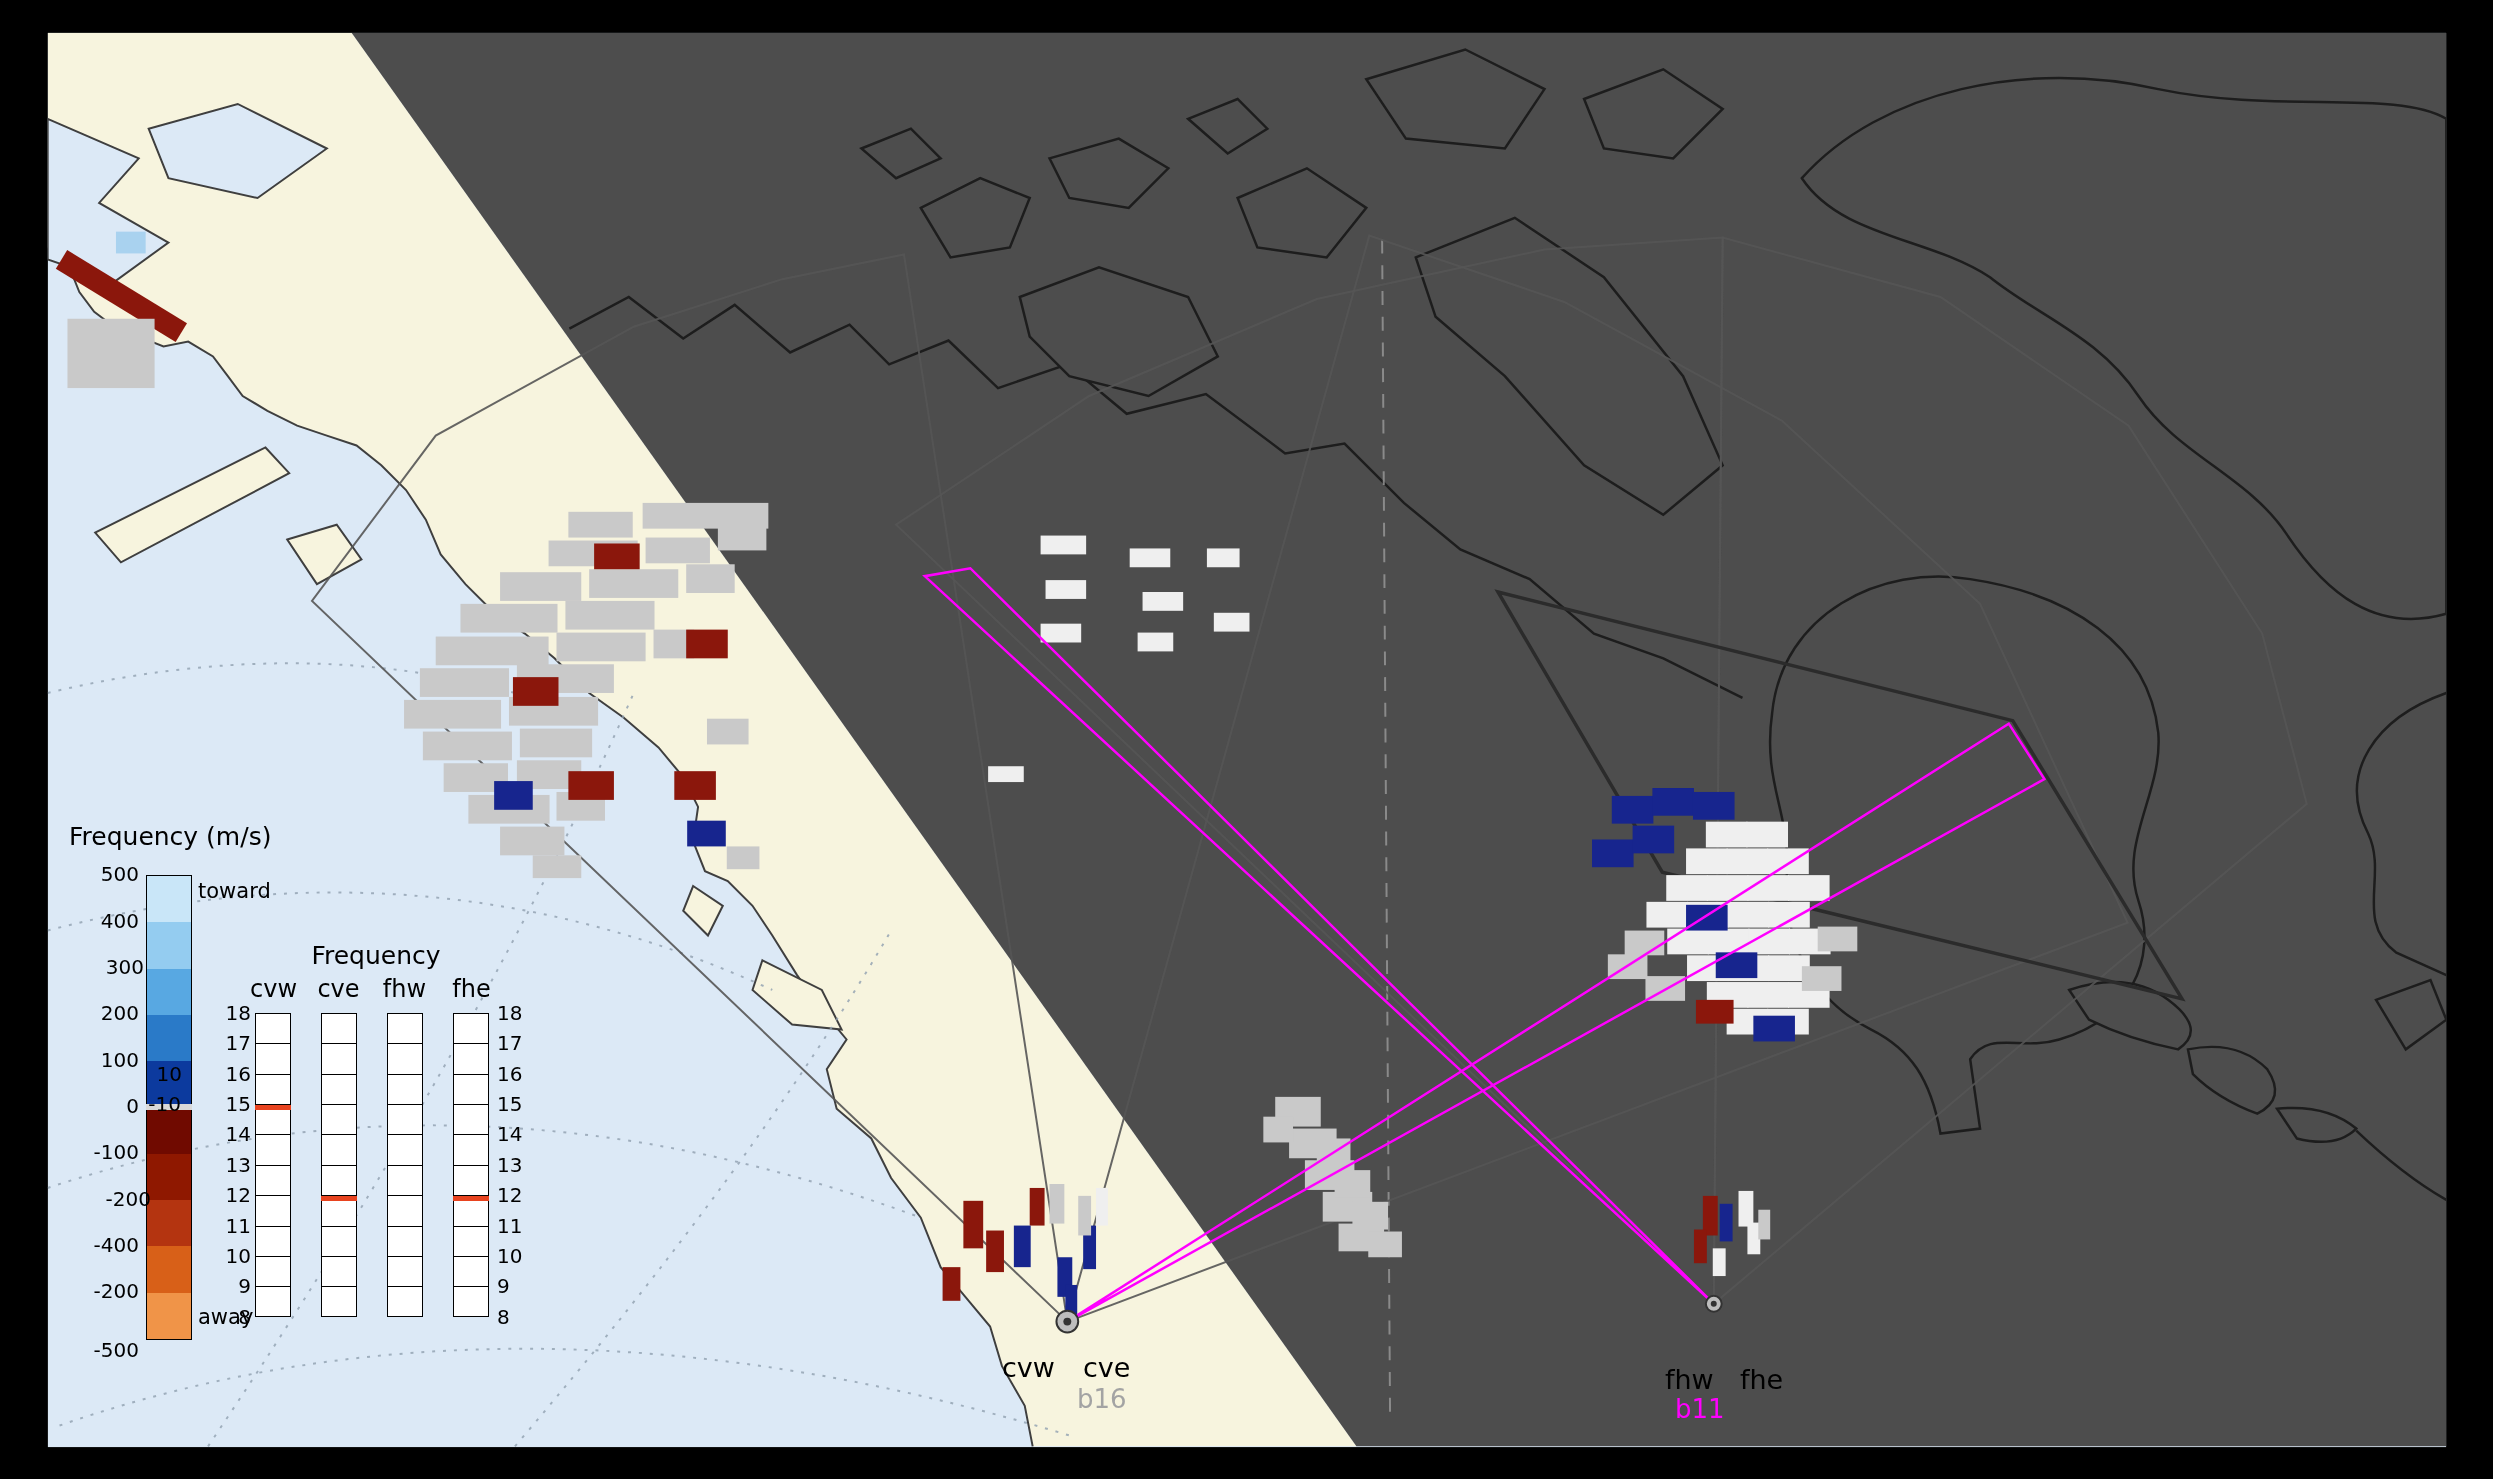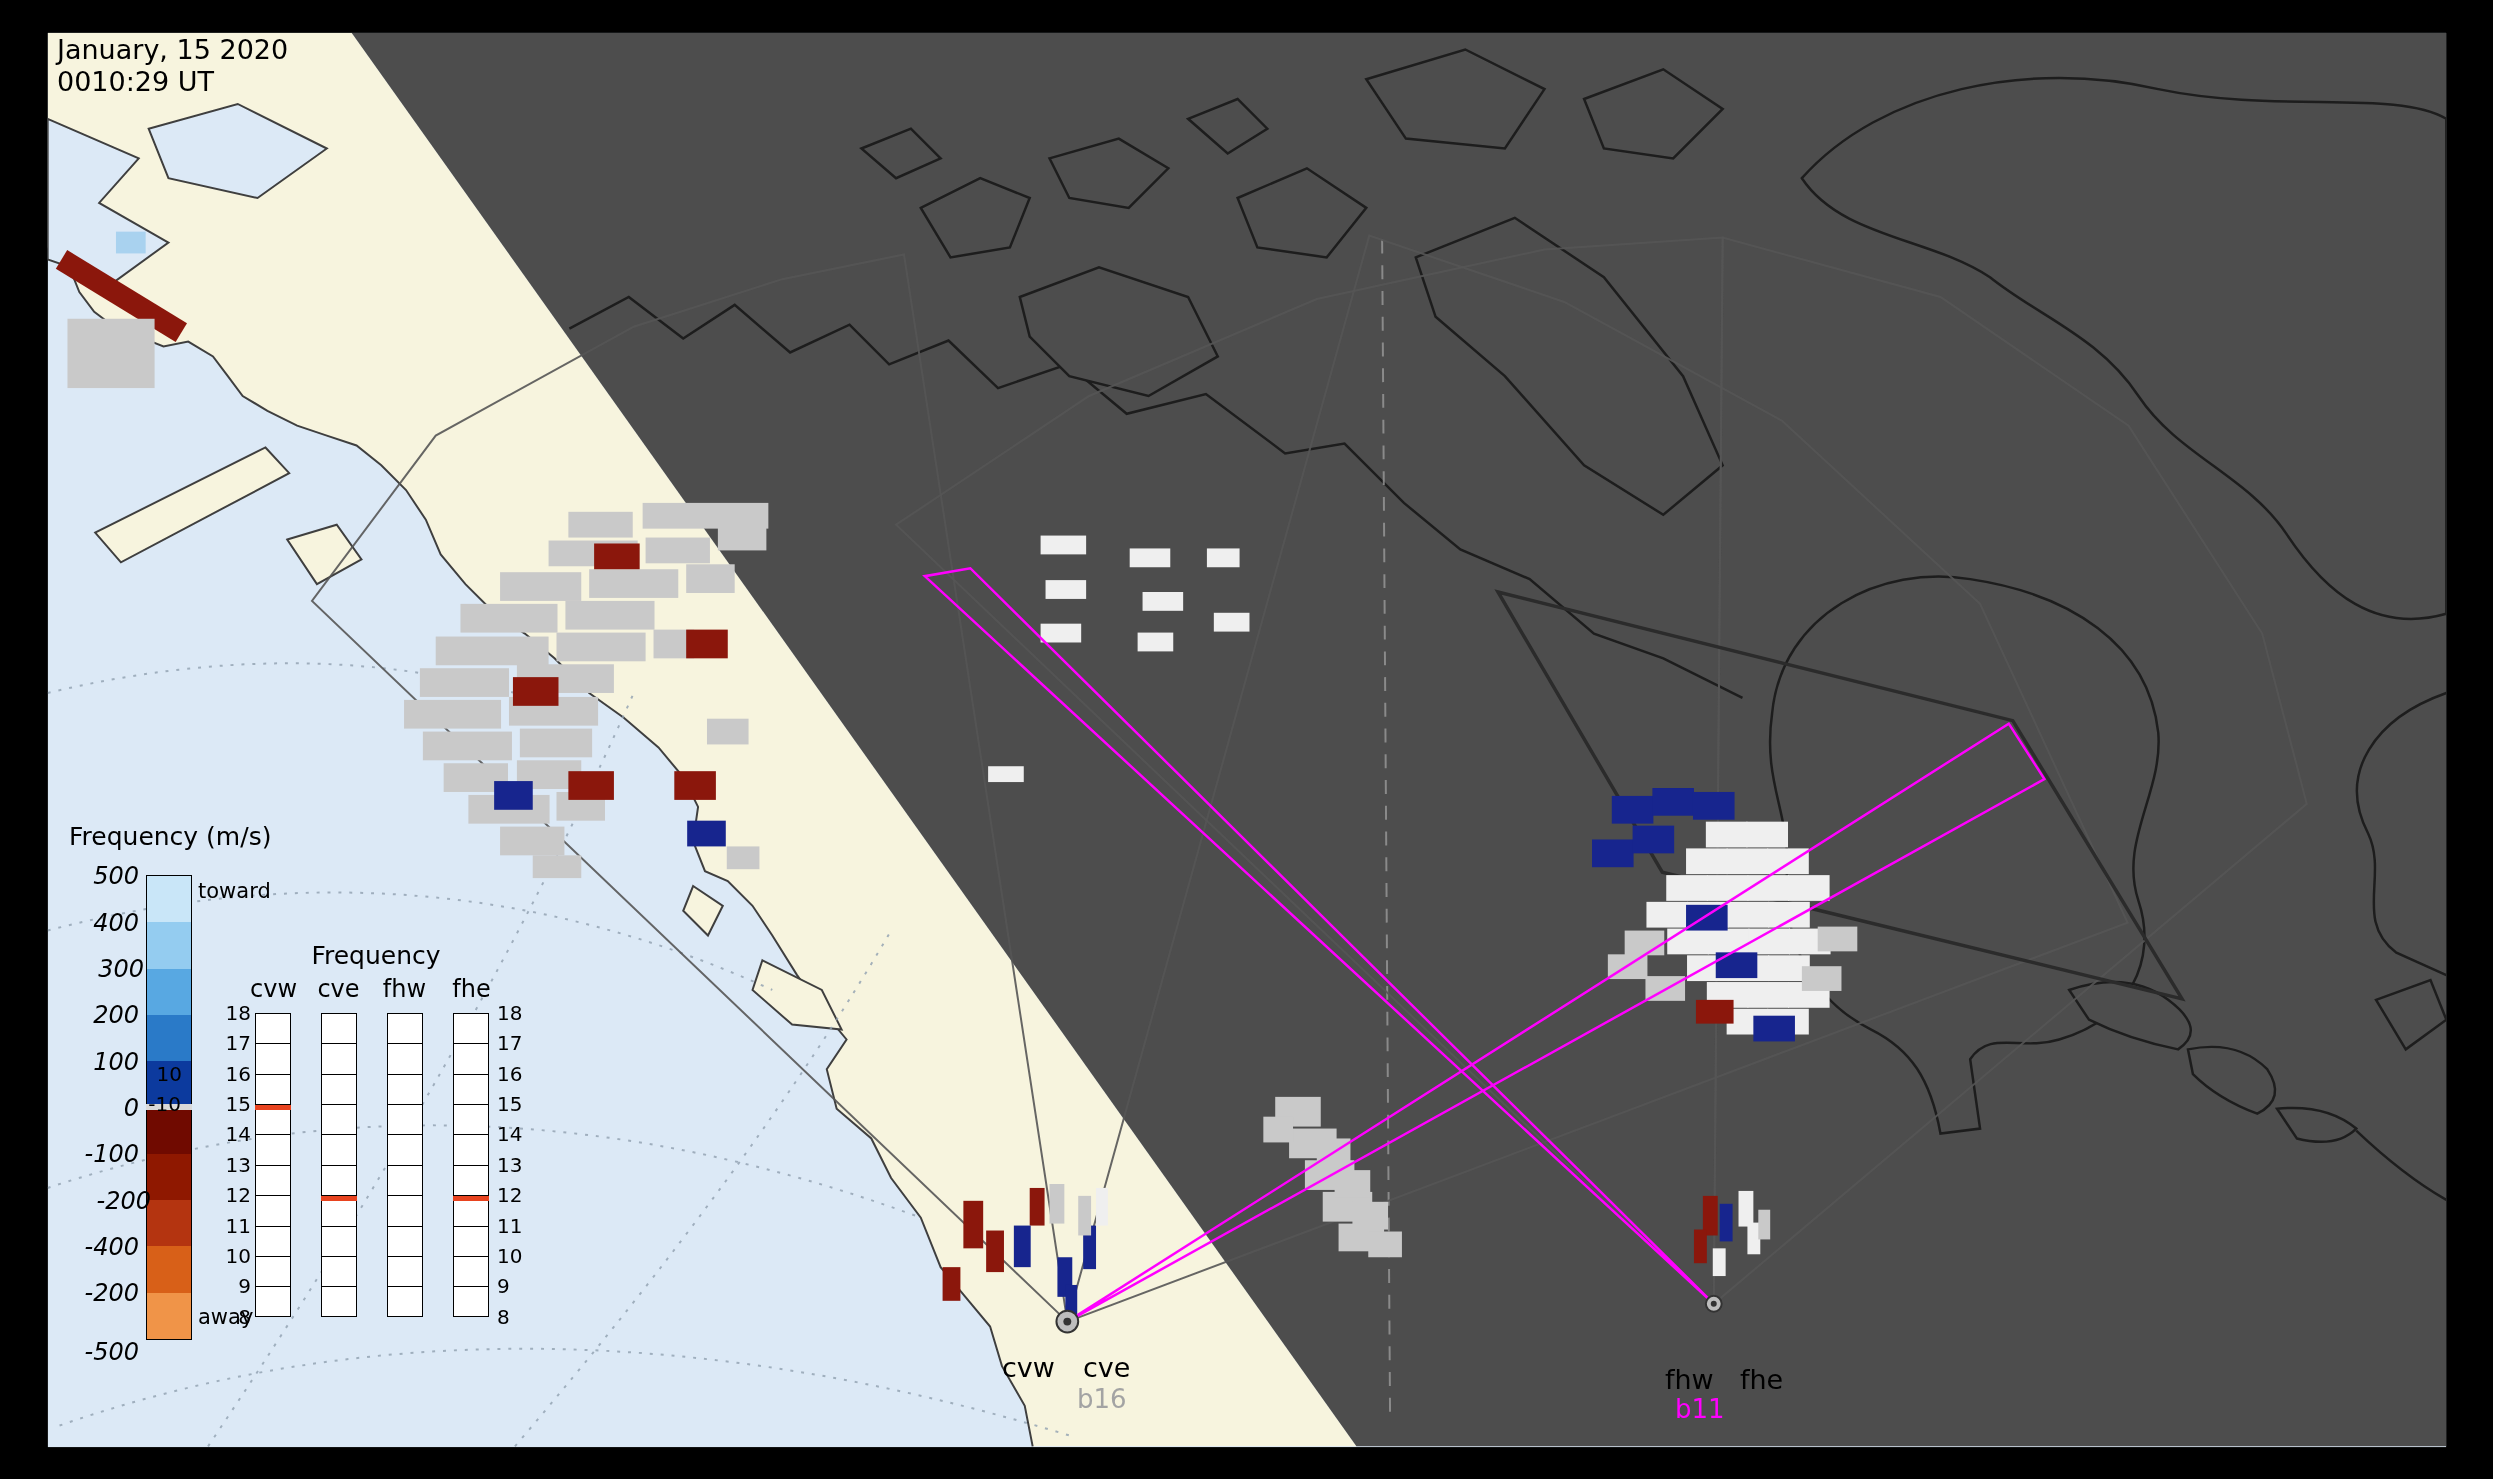--- a/index.html
+++ b/index.html
@@ -9,21 +9,21 @@
   #ui{position:absolute;left:0;top:0;width:2494px;height:1479px;}
   .abs{position:absolute;}
   #datebox{left:57px;top:34px;font-size:27px;line-height:32px;color:#000;}
   #vel-title{left:69px;top:822px;font-size:25px;}
   #colorbar{left:146px;top:875px;width:44px;height:463px;border:1px solid #000;display:flex;flex-direction:column;}
   #colorbar div{flex:1;}
   #zero-band{left:146px;top:1104px;width:46px;height:6px;}
   #toward{left:198px;top:879px;font-size:21px;}
   #away{left:198px;top:1305px;font-size:21px;}
   #freq-title{left:257px;top:941px;width:238px;text-align:center;font-size:25px;}
-  .num{position:absolute;font-size:24px;color:#000;font-style:italic;}
+  .num{position:absolute;font-size:20px;color:#000;}
   .r{text-align:right;}
   .scl{position:absolute;font-size:20px;color:#000;}
   .hdr{position:absolute;font-size:24px;text-align:center;color:#000;}
   .ladder{position:absolute;background:#fff;border:1px solid #000;box-sizing:border-box;}
   .sep{position:absolute;background:#000;height:1px;}
   .fmark{position:absolute;height:5px;}
   .rlabel{position:absolute;font-size:27px;color:#000;}
   .blabel{position:absolute;font-size:26px;}
 </style>
 </head>
@@ -211,24 +211,20 @@
           <path d="M 1731 1317 L 934 582 L 980 574 Z" fill="none" stroke="#ff00ff" stroke-width="2.5"></path>
           <circle cx="1078" cy="1335" r="11" fill="#bdbdbd" stroke="#333" stroke-width="2"></circle>
           <circle cx="1078" cy="1335" r="4" fill="#333"></circle>
           <circle cx="1731" cy="1317" r="8" fill="#bdbdbd" stroke="#333" stroke-width="2"></circle>
           <circle cx="1731" cy="1317" r="3" fill="#333"></circle>
         </g>
     </g>
   </svg>
 
   <div id="ui">
-    <div id="datebox" class="abs">
-      <div>January, 15 2020</div>
-      <div>0010:29 UT</div>
-    </div>
 
     <div id="vel-title" class="abs">Frequency (m/s)</div>
     <div id="colorbar" class="abs">
         <div style="background: rgb(201, 230, 248);"></div>
         <div style="background: rgb(148, 204, 240);"></div>
         <div style="background: rgb(88, 168, 226);"></div>
         <div style="background: rgb(42, 122, 200);"></div>
         <div style="background: rgb(12, 58, 158);"></div>
         <div style="background: rgb(112, 10, 0);"></div>
         <div style="background: rgb(143, 24, 0);"></div>

